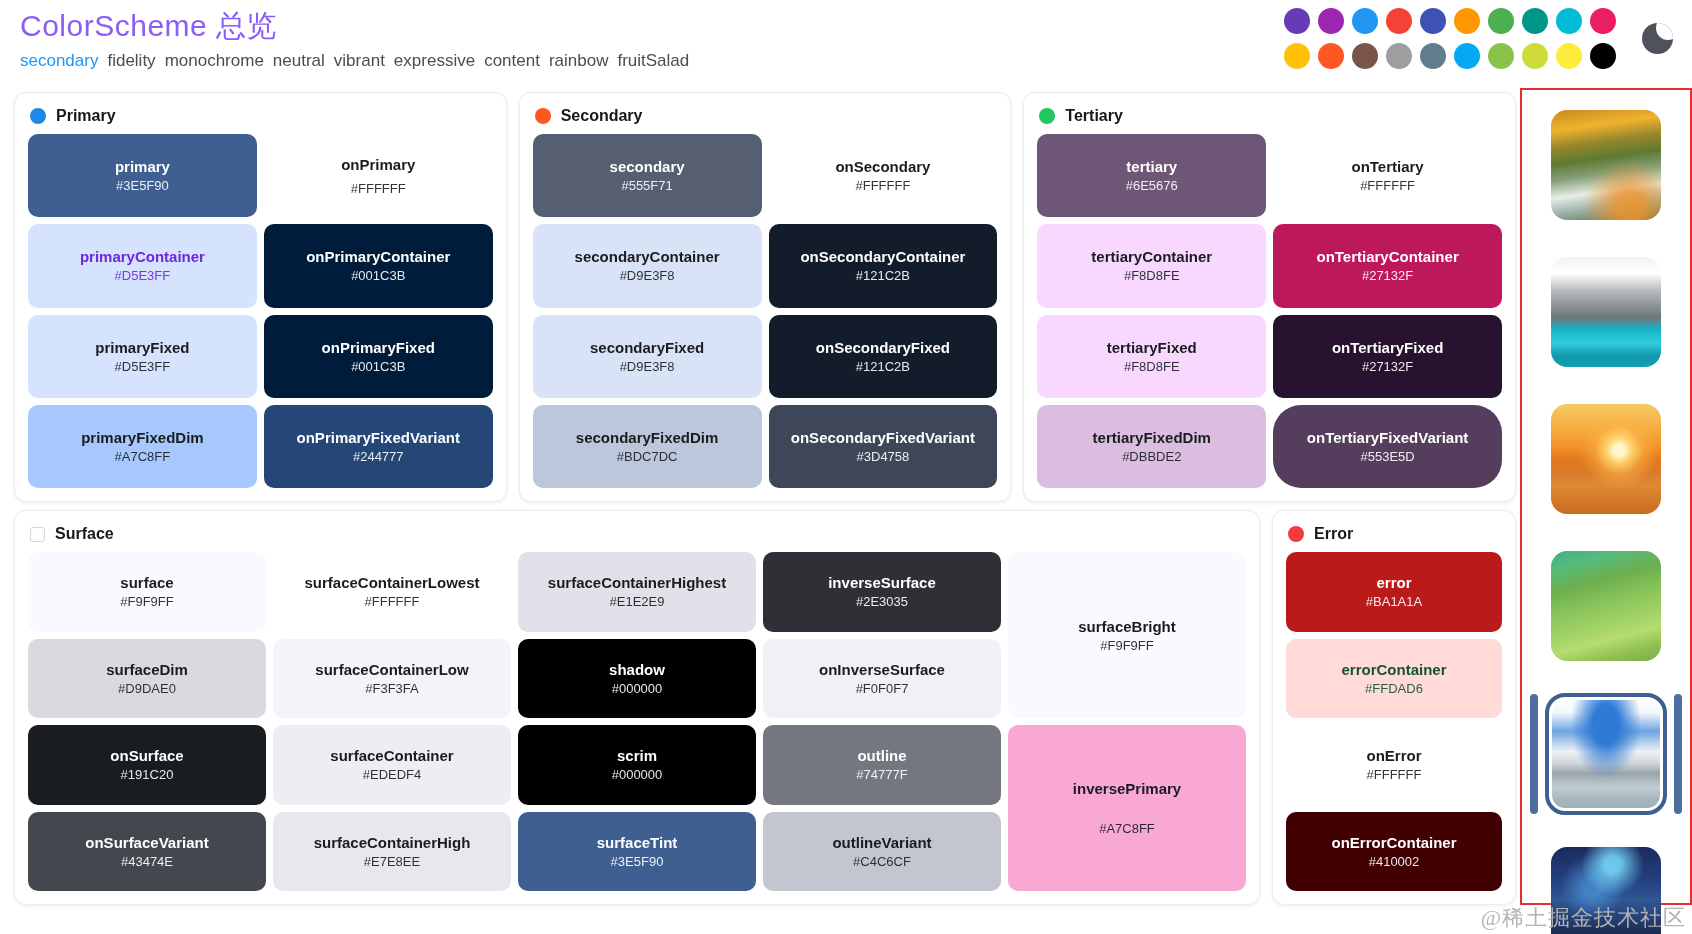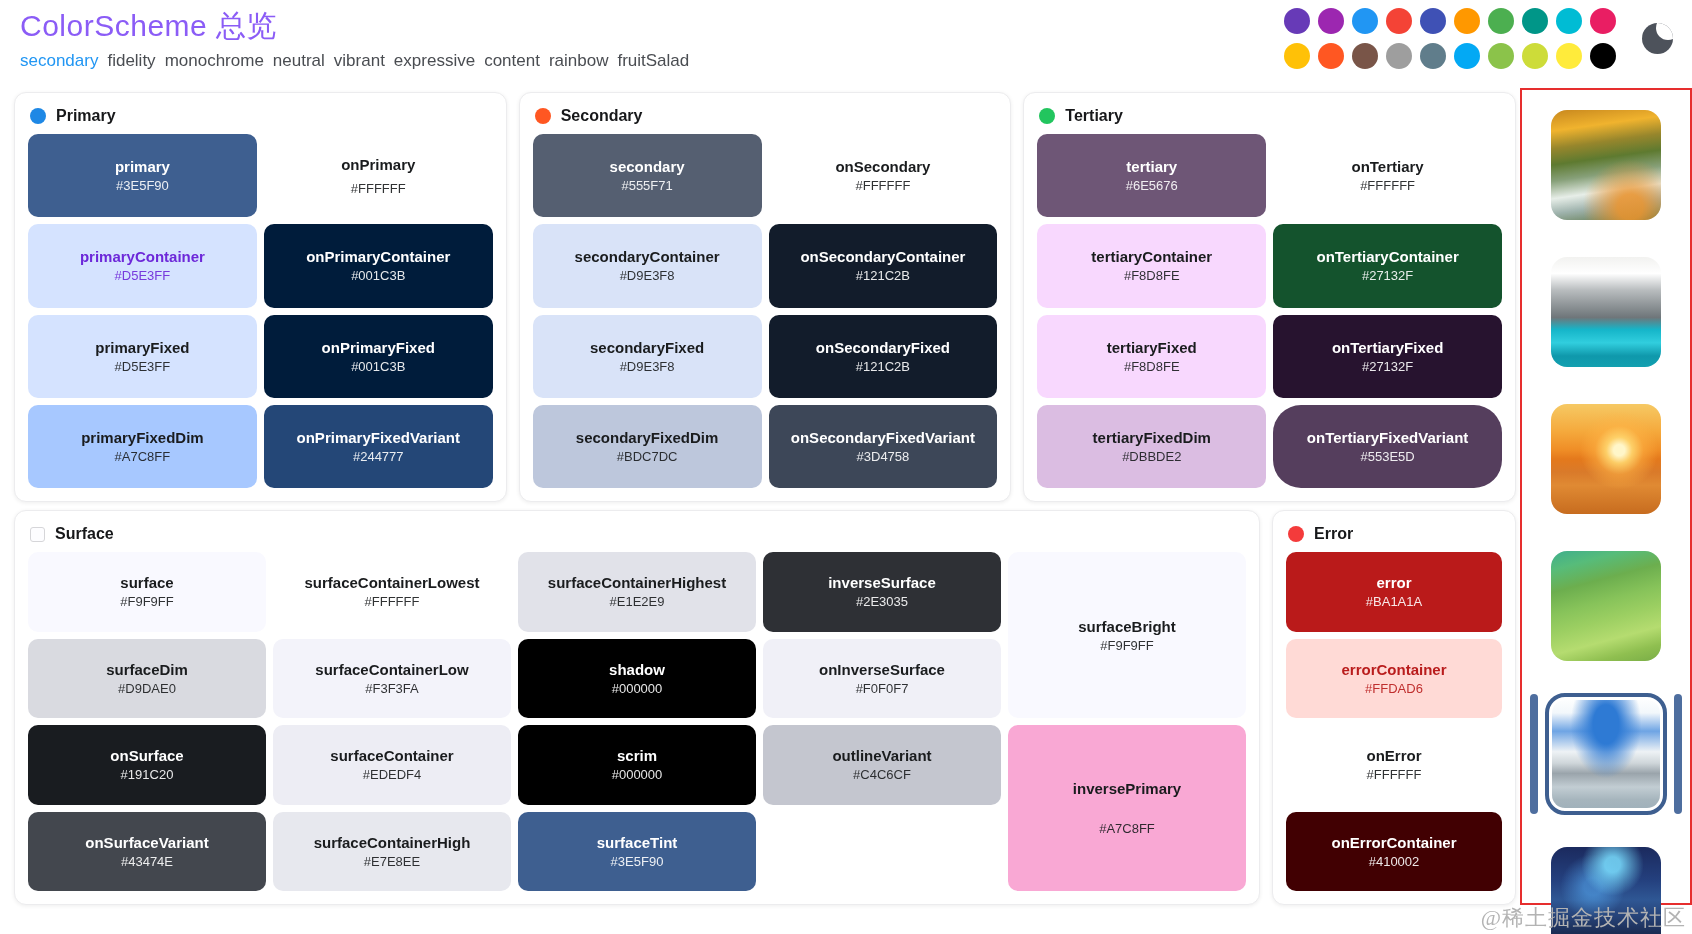--- a/index.html
+++ b/index.html
@@ -220,21 +220,21 @@
               <div class="cell-hex">#6E5676</div>
             </div>
             <div class="cell" style="background: rgb(255, 255, 255); color: rgb(26, 28, 30);">
               <div class="cell-name">onTertiary</div>
               <div class="cell-hex">#FFFFFF</div>
             </div>
             <div class="cell" style="background: rgb(248, 216, 254); color: rgb(26, 28, 30);">
               <div class="cell-name">tertiaryContainer</div>
               <div class="cell-hex">#F8D8FE</div>
             </div>
-            <div class="cell" style="background: #14532d; color: rgb(255, 255, 255);">
+            <div class="cell" style="background: #be185d; color: rgb(255, 255, 255);">
               <div class="cell-name">onTertiaryContainer</div>
               <div class="cell-hex">#27132F</div>
             </div>
             <div class="cell" style="background: rgb(248, 216, 254); color: rgb(26, 28, 30);">
               <div class="cell-name">tertiaryFixed</div>
               <div class="cell-hex">#F8D8FE</div>
             </div>
             <div class="cell" style="background: rgb(39, 19, 47); color: rgb(255, 255, 255);">
               <div class="cell-name">onTertiaryFixed</div>
               <div class="cell-hex">#27132F</div>
@@ -306,20 +306,24 @@
               <div class="cell-hex">#3E5F90</div>
             </div>
             <div class="cell" style="background: rgb(46, 48, 53); color: rgb(255, 255, 255);">
               <div class="cell-name">inverseSurface</div>
               <div class="cell-hex">#2E3035</div>
             </div>
             <div class="cell" style="background: rgb(240, 240, 247); color: rgb(26, 28, 30);">
               <div class="cell-name">onInverseSurface</div>
               <div class="cell-hex">#F0F0F7</div>
             </div>
+            <div class="cell" style="background: rgb(116, 119, 127); color: rgb(255, 255, 255);">
+              <div class="cell-name">outline</div>
+              <div class="cell-hex">#74777F</div>
+            </div>
             <div class="cell" style="background: rgb(196, 198, 207); color: rgb(26, 28, 30);">
               <div class="cell-name">outlineVariant</div>
               <div class="cell-hex">#C4C6CF</div>
             </div>
             <div class="cell tall" style="background: rgb(249, 249, 255); color: rgb(26, 28, 30);">
               <div class="cell-name">surfaceBright</div>
               <div class="cell-hex">#F9F9FF</div>
             </div>
             <div class="cell tall" style="background: #f9a8d4; color: rgb(26, 28, 30); gap: 24px;">
               <div class="cell-name">inversePrimary</div>
@@ -330,21 +334,21 @@
       <section class="card narrow">
           <div class="card-head">
             <span class="head-dot" style="background: rgb(244, 59, 59);"></span>
             <span class="card-title">Error</span>
           </div>
           <div class="grid one-col">
             <div class="cell" style="background: rgb(186, 26, 26); color: rgb(255, 255, 255);">
               <div class="cell-name">error</div>
               <div class="cell-hex">#BA1A1A</div>
             </div>
-            <div class="cell" style="background: rgb(255, 218, 214); color: #b91c1c;">
+            <div class="cell" style="background: rgb(255, 218, 214); color: #14532d;">
               <div class="cell-name">errorContainer</div>
               <div class="cell-hex">#FFDAD6</div>
             </div>
             <div class="cell" style="background: rgb(255, 255, 255); color: rgb(26, 28, 30);">
               <div class="cell-name">onError</div>
               <div class="cell-hex">#FFFFFF</div>
             </div>
             <div class="cell" style="background: rgb(65, 0, 2); color: rgb(255, 255, 255);">
               <div class="cell-name">onErrorContainer</div>
               <div class="cell-hex">#410002</div>

